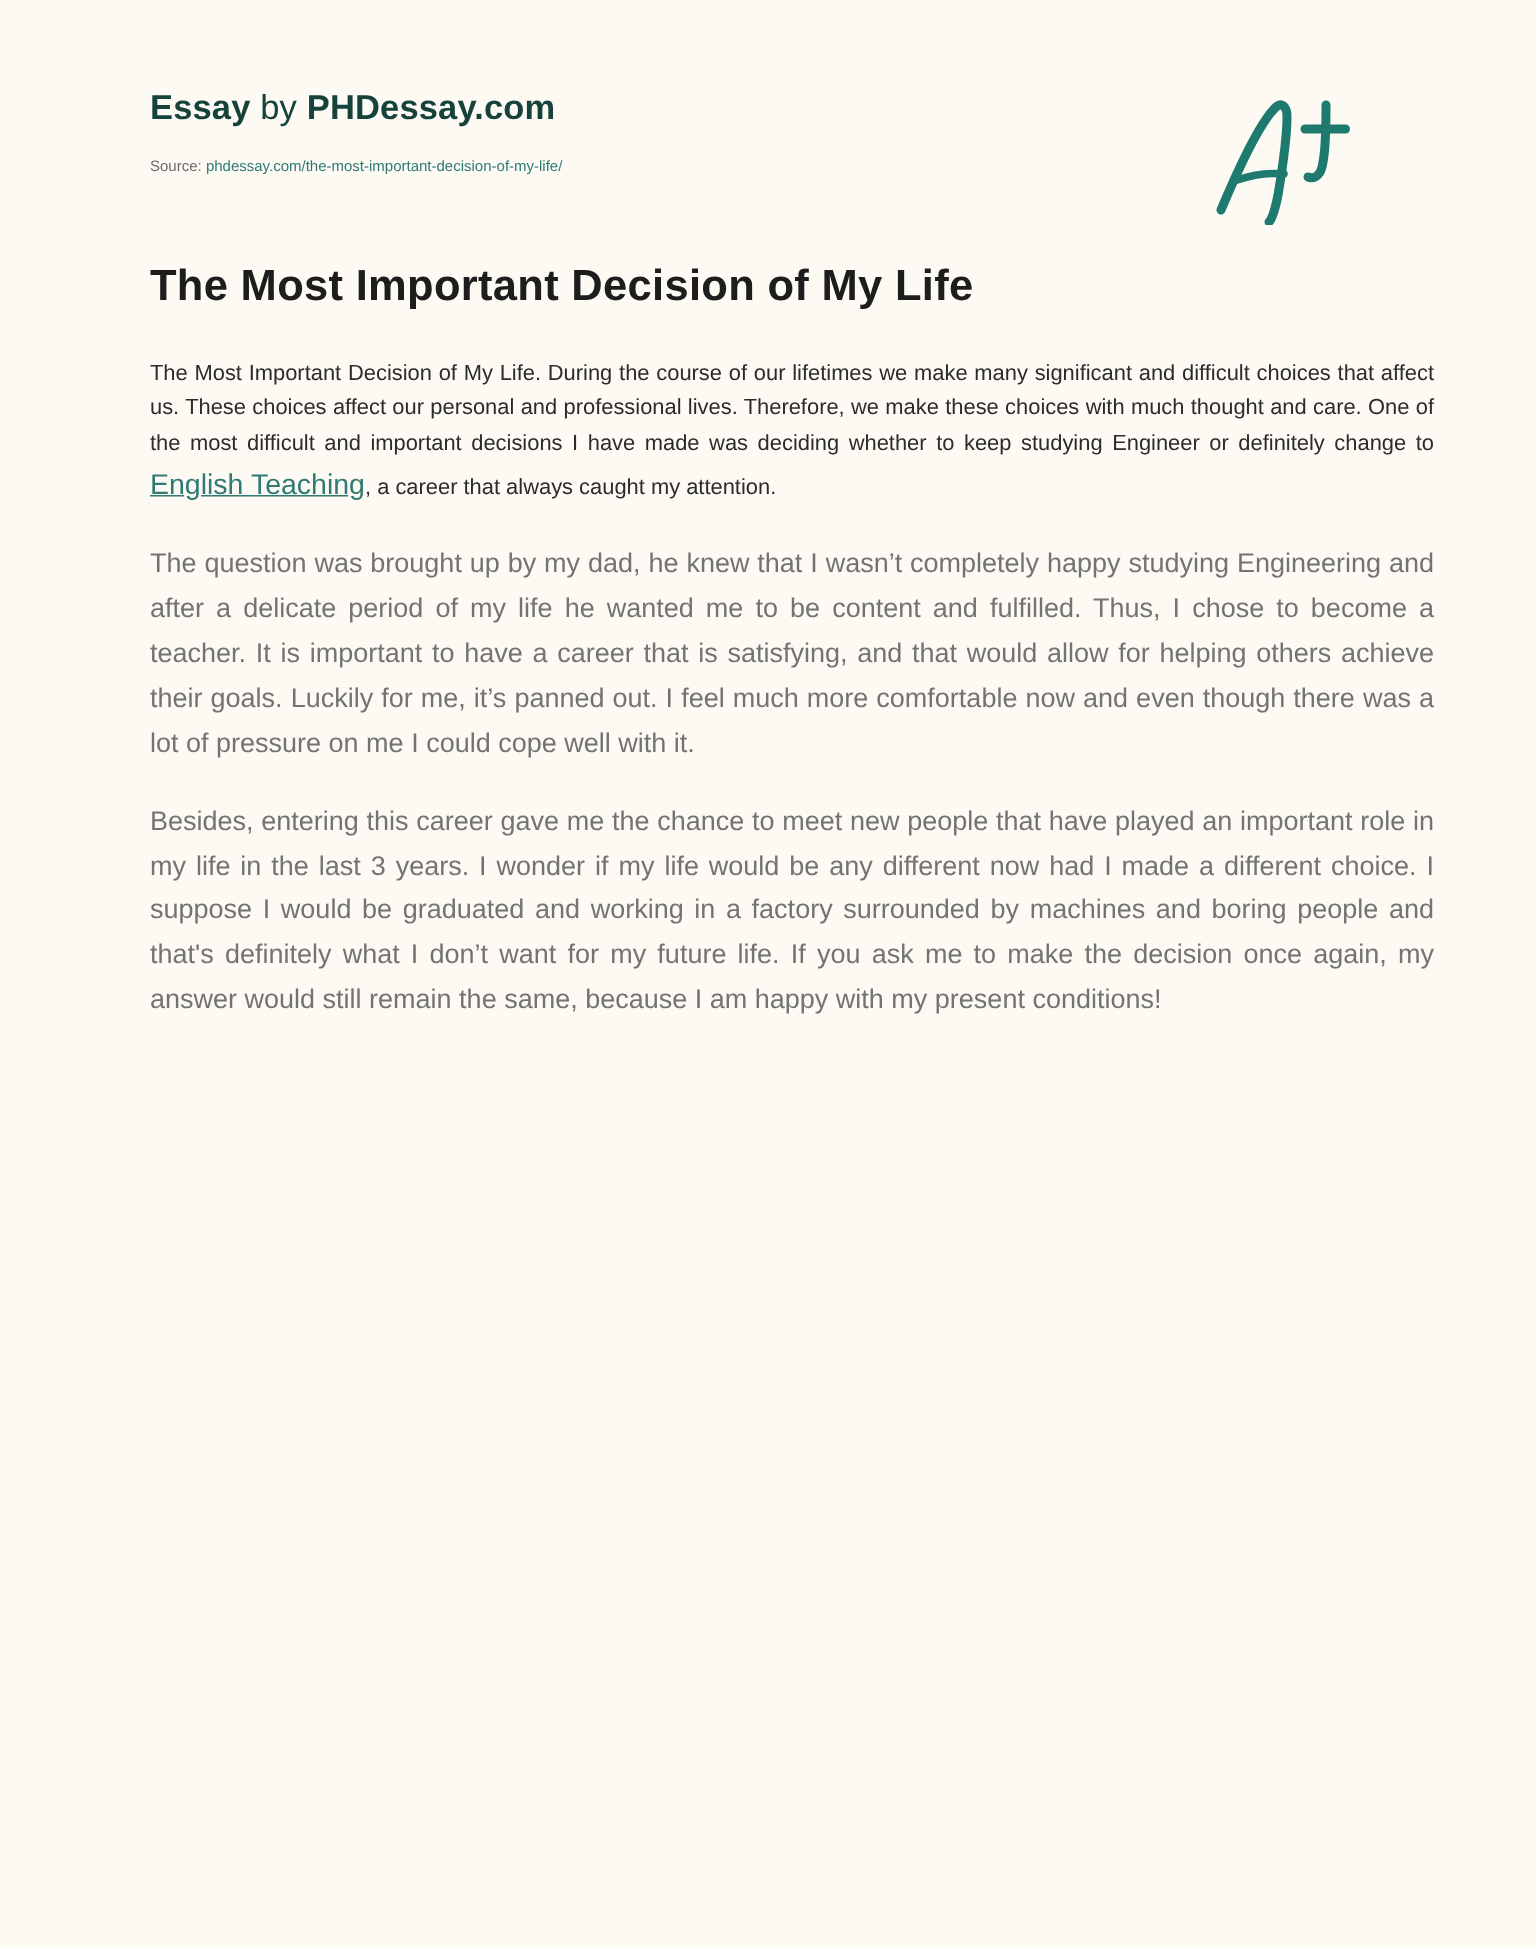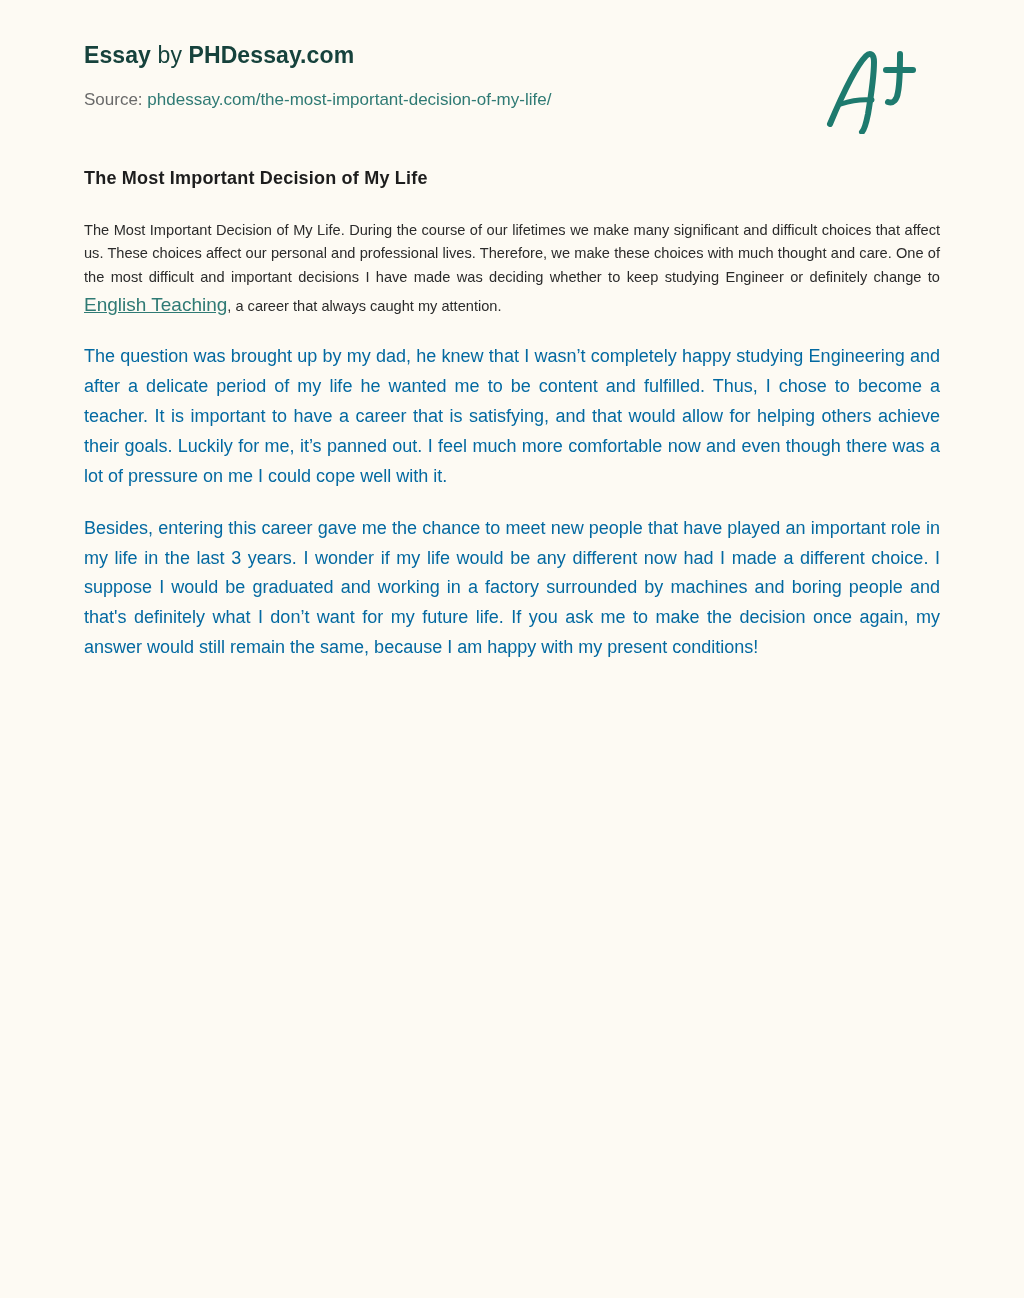--- a/index.html
+++ b/index.html
@@ -12,21 +12,21 @@
     background: #fdfaf3;
     font-family: "Liberation Sans", sans-serif;
     color: #2f2f2f;
     position: relative;
     overflow: hidden;
   }
   .page {
     width: 1024px;
     height: 964px;
     box-sizing: border-box;
-    padding: 0;
+    padding: 16px;
     position: relative;
   }
   .header {
     position: relative;
     padding: 42px 84px 0 84px;
   }
   .brand {
     font-size: 23px;
     color: #16423c;
     letter-spacing: .1px;
@@ -36,61 +36,61 @@
     font-weight: bold;
   }
   .brand .brand-by {
     font-weight: normal;
   }
   .brand .brand-site {
     font-weight: bold;
   }
   .source-line {
     margin-top: 20px;
-    font-size: 17px;
+    font-size: 10px;
     color: #6a6a6a;
   }
   .source-label {
     color: #6a6a6a;
   }
   .source-url {
     color: #2f7a74;
     text-decoration: none;
   }
   .logo {
     position: absolute;
     right: 104px;
     top: 48px;
     width: 96px;
     height: 86px;
   }
   .title {
     margin: 58px 84px 0 84px;
-    font-size: 18px;
+    font-size: 29px;
     font-weight: bold;
     color: #1d1d1d;
     letter-spacing: .2px;
   }
   .content {
     margin: 30px 84px 0 84px;
     width: 856px;
   }
   p.para {
     margin: 0 0 22px 0;
     text-align: justify;
     color: #2b2b2b;
   }
   p.lead {
     font-size: 14.6px;
     line-height: 1.62;
   }
   p.body {
     font-size: 18px;
     line-height: 1.66;
-    color: #0369a1;
+    color: #737373;
   }
   .inline-link {
     color: #2f7a74;
     text-decoration: underline;
     font-size: 19px;
     margin-top: 48px;
   }
 </style>
 </head>
 <body>

